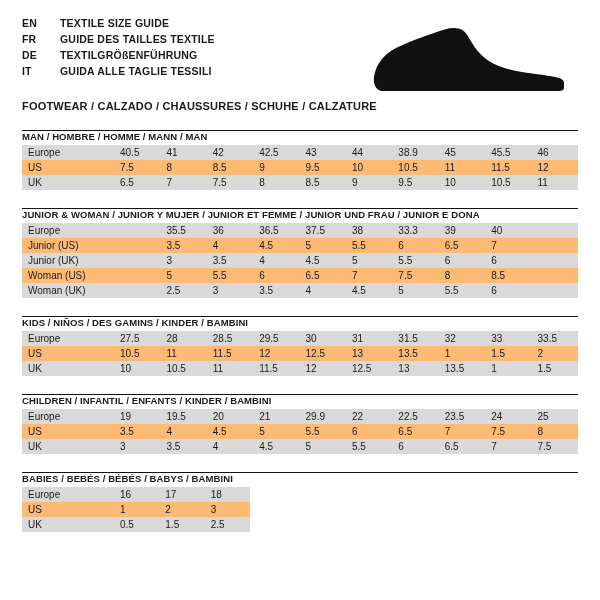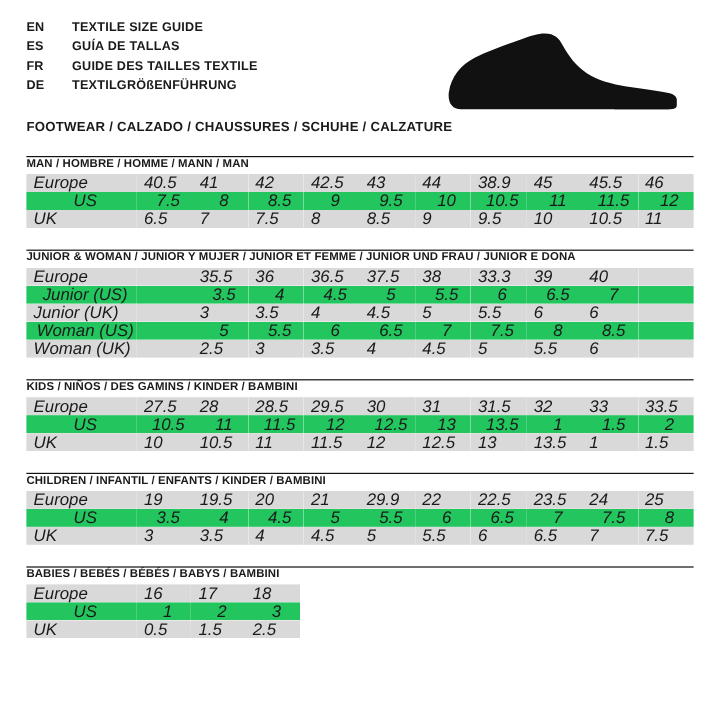--- a/index.html
+++ b/index.html
@@ -62,41 +62,39 @@
     margin-top: 18px;
   }
   .group-title {
     font-size: 9.5px;
     font-weight: bold;
     letter-spacing: 0.1px;
     padding-bottom: 3px;
   }
   table.sizes {
     border-collapse: collapse;
-    font-size: 14px;
+    font-size: 10px;
     width: 100%;
     table-layout: fixed;
-    font-style: italic;
   }
   table.sizes.babies {
     width: 41%;
   }
   table.sizes td {
     height: 15px;
     padding: 0 0 0 6px;
     line-height: 15px;
     white-space: nowrap;
     overflow: hidden;
   }
   table.sizes tr.shaded td {
     background: #d9d9d9;
   }
   table.sizes tr.plain td {
-    background: #22c55e;
-    text-align: center;
+    background: #fdba74;
   }
   .rowlabel {
     width: 86px;
   }
   .sep {
     border-top: 1px solid #111;
     height: 0;
     font-size: 0;
     line-height: 0;
     margin-top: 0;
@@ -108,30 +106,30 @@
 <div class="page">
 
   <div class="header">
     <table class="lang-table">
       <tbody>
         <tr>
           <td class="lang-code">EN</td>
           <td>TEXTILE SIZE GUIDE</td>
         </tr>
         <tr>
-          <td class="lang-code">ES</td>
-          <td>GUÍA DE TALLAS</td>
-        </tr>
-        <tr>
           <td class="lang-code">FR</td>
           <td>GUIDE DES TAILLES TEXTILE</td>
         </tr>
         <tr>
           <td class="lang-code">DE</td>
           <td>TEXTILGRÖßENFÜHRUNG</td>
+        </tr>
+        <tr>
+          <td class="lang-code">IT</td>
+          <td>GUIDA ALLE TAGLIE TESSILI</td>
         </tr>
       </tbody>
     </table>
 
     <div class="shoe-wrap">
       <svg viewBox="0 0 210 80" width="210" height="80" aria-hidden="true">
         <path d="M12 57 C14 44 22 34 34 28 C46 22 60 17 72 13 C80 10 86 8 92 8
                  C100 8 104 12 107 18 C112 27 118 35 127 41
                  C136 47 148 50 160 52 C172 54 184 55 193 57
                  C199 58 202 60 202 63 L202 68 C202 70 200 71 197 71

